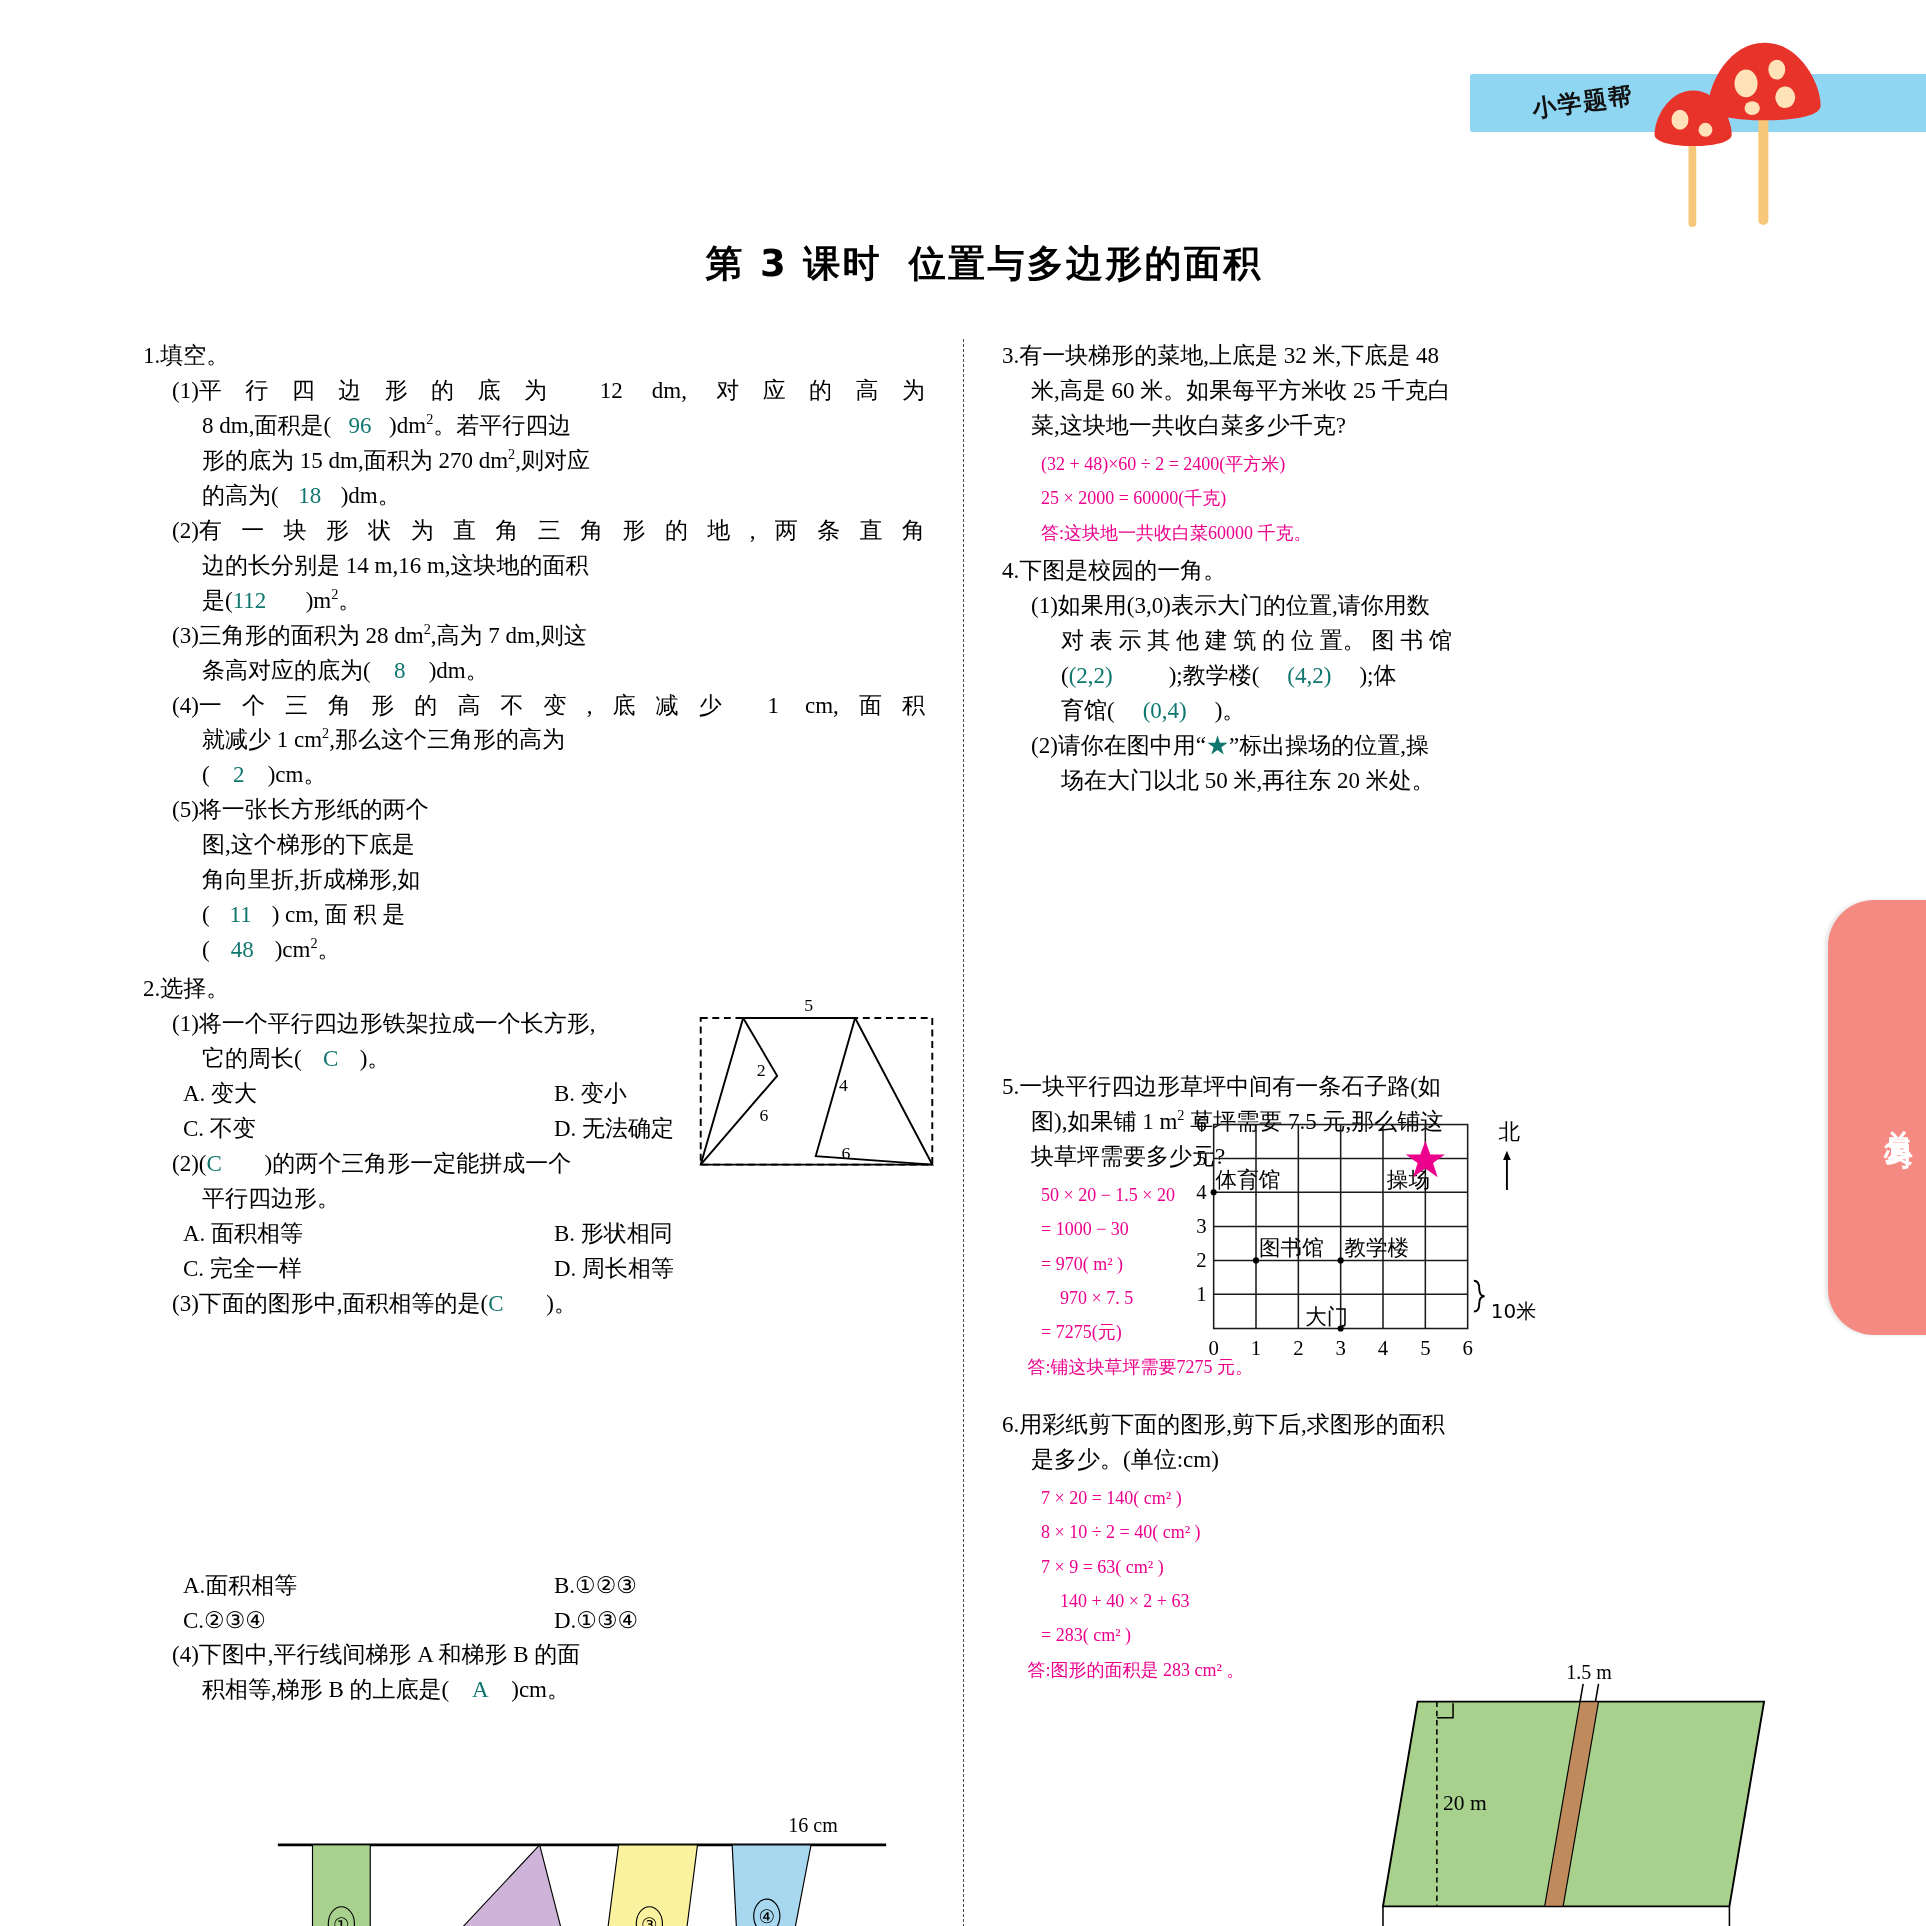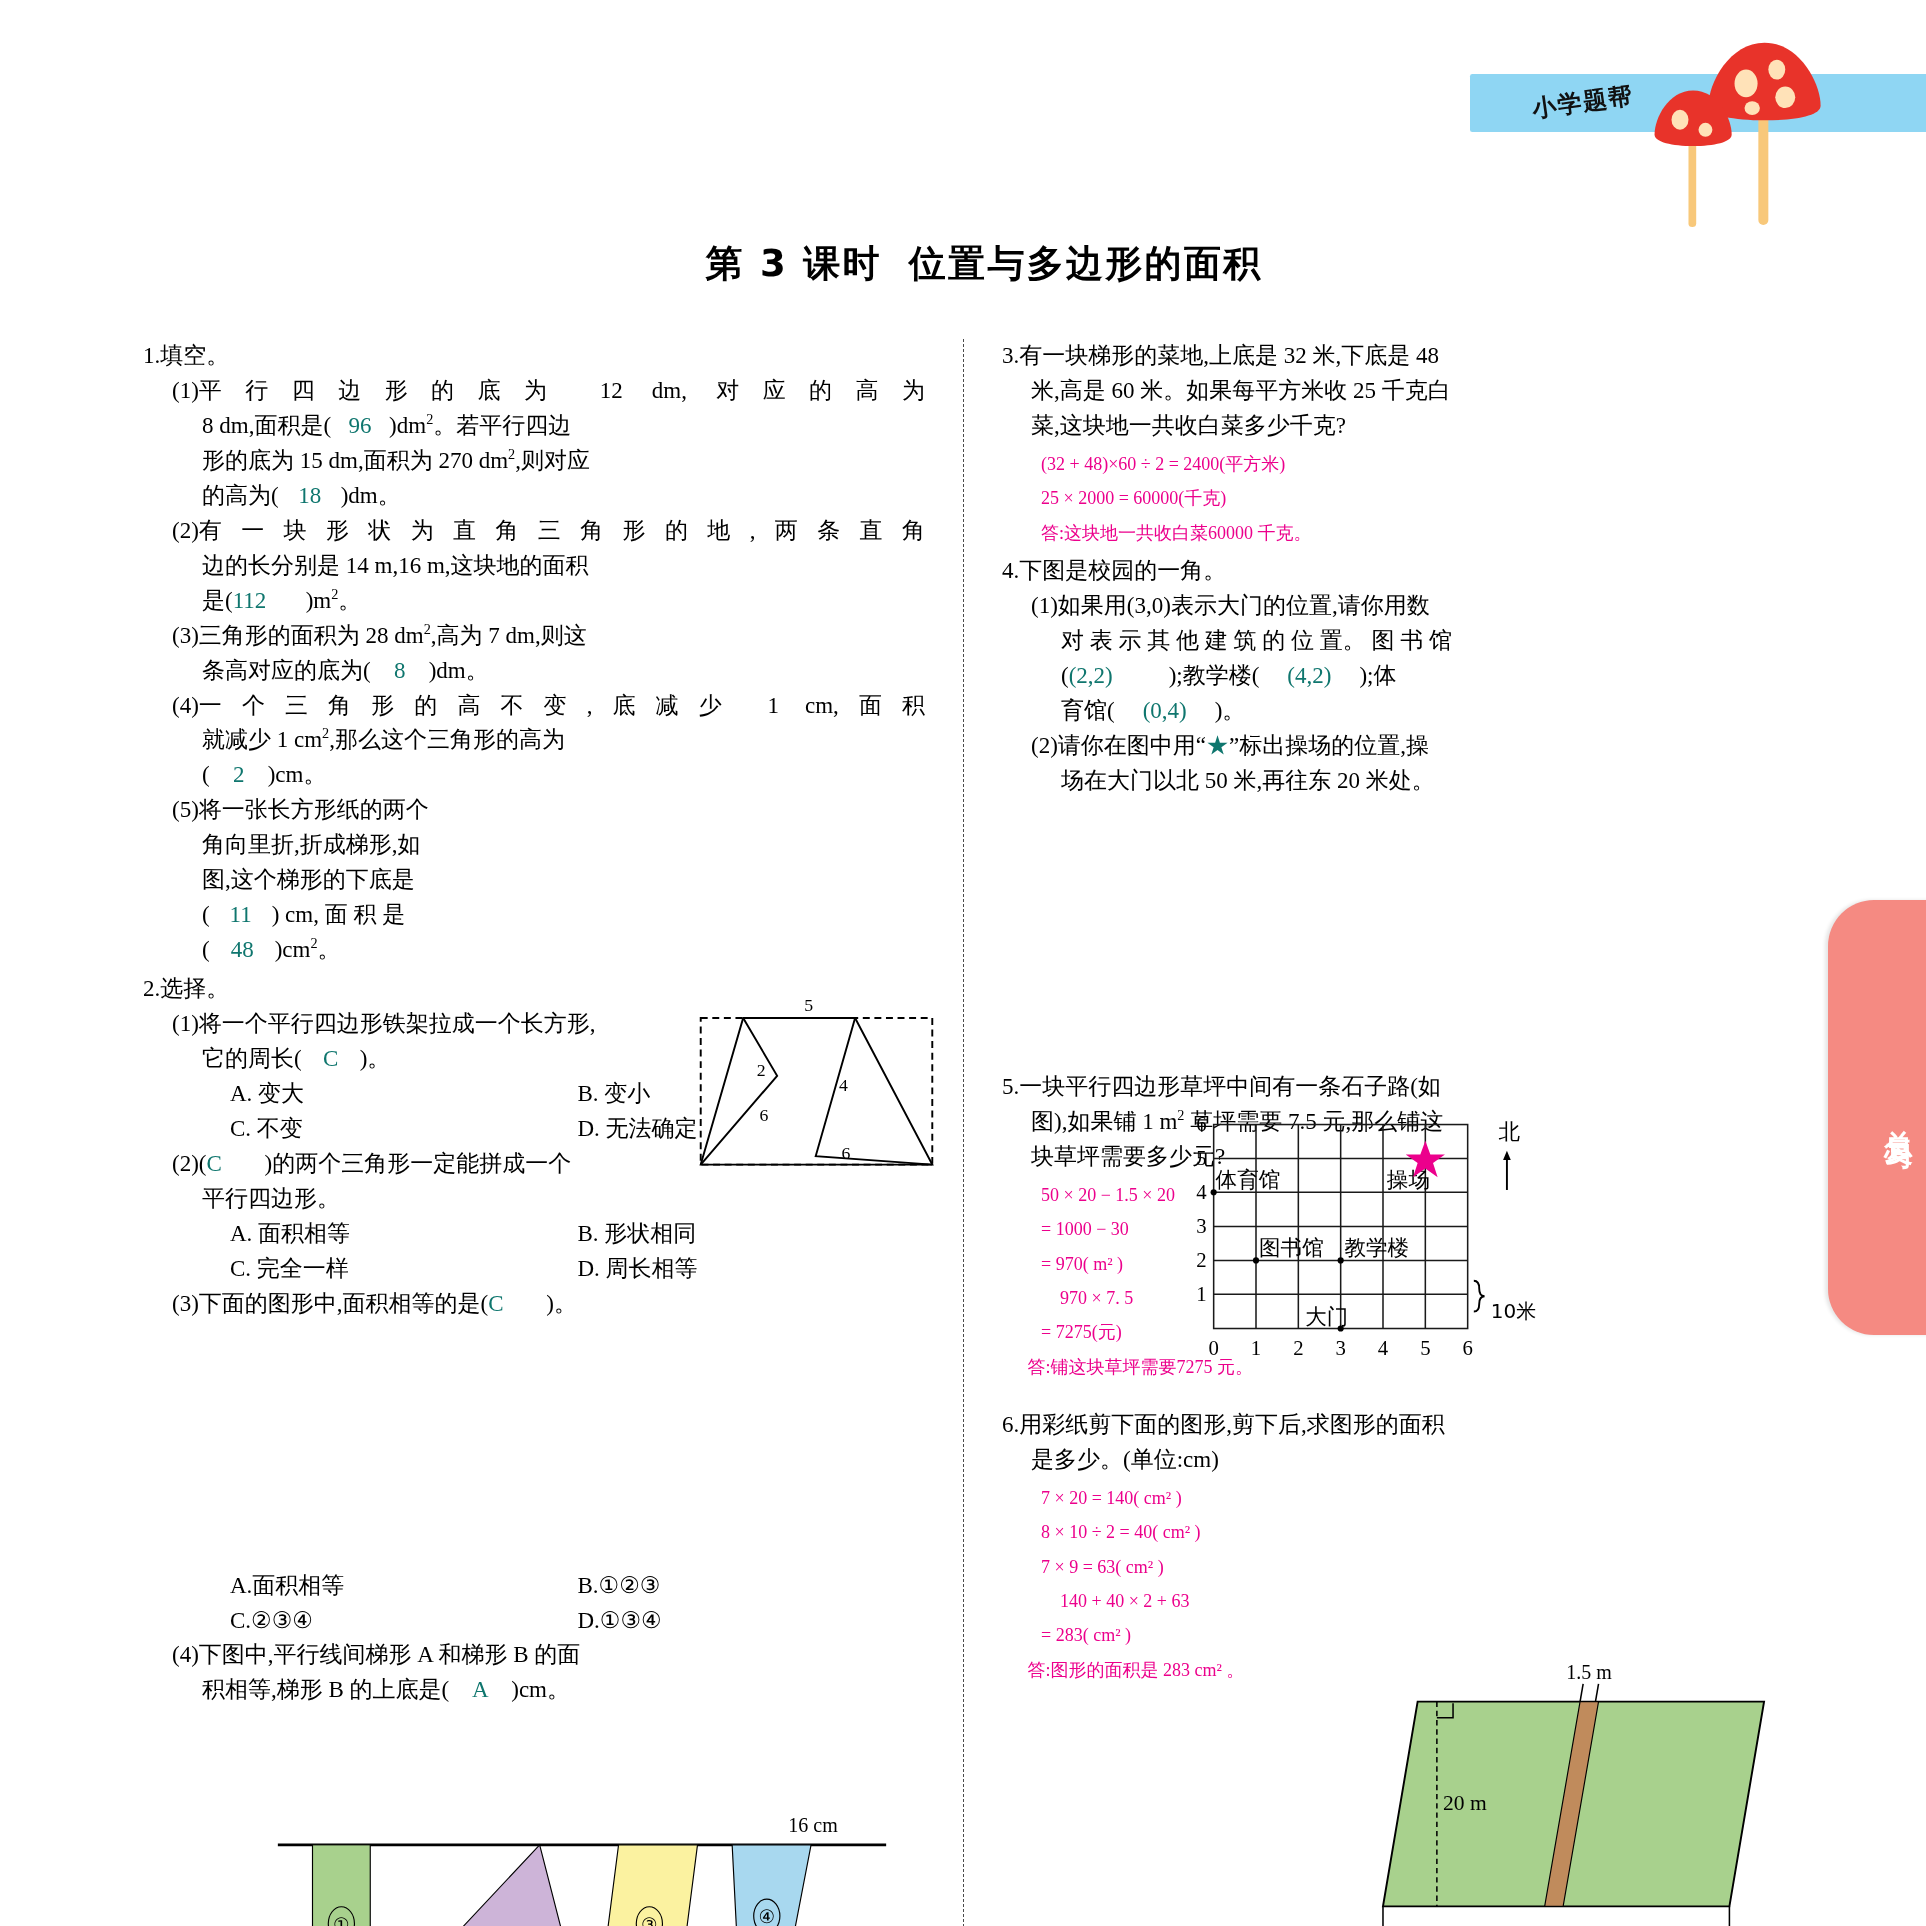--- a/index.html
+++ b/index.html
@@ -50,21 +50,21 @@
   .sub{display:flex;margin-left:29px;}
   .sub .lead{flex:0 0 auto;white-space:nowrap;}
   .sub .body{flex:1 1 auto;text-align:justify;text-align-last:justify;}
   .sub .body.nojust{text-align:left;text-align-last:left;}
   .indent{margin-left:29px;}
   .ans{color:#0f766e;}
   .ansline{color:#ec008c;margin-left:39px;margin-top:7px;margin-bottom:7px;font-size:18px;}
   .ansline.ind2{margin-left:58px;}
   sup{font-size:.62em;vertical-align:super;line-height:0;}
   .blank{display:inline-block;min-width:11.6px;}
-  .opts{display:flex;margin-left:87px;}
+  .opts{display:flex;margin-left:40px;}
   .opts .o{width:50%;}
 
   
   .fig15{position:absolute;left:693px;top:994px;width:247px;height:193px;}
 
   
   .fig23{position:absolute;left:270px;top:1814px;width:624px;height:231px;}
 
   
   .fig4{position:absolute;left:1171px;top:1113px;width:424px;height:254px;}
@@ -163,22 +163,22 @@
         <span>就减少 1 cm</span><sup>2</sup><span>,那么这个三角形的高为</span>
       </div>
       <div class="indent" style="margin-left:59px">
         <span>(</span><span class="ans" style="min-width:58px;text-align:center;display:inline-block">2</span><span>)cm。</span>
       </div>
 
       <div class="sub" style="width:547px">
         <span class="lead">(5)</span>
         <span class="body nojust">将一张长方形纸的两个</span>
       </div>
+      <div class="indent" style="margin-left:59px;width:489px">图,这个梯形的下底是</div>
       <div class="indent" style="margin-left:59px;width:489px">角向里折,折成梯形,如</div>
-      <div class="indent" style="margin-left:59px;width:489px">图,这个梯形的下底是</div>
       <div class="indent" style="margin-left:59px;width:489px">
         <span>(</span><span class="ans" style="min-width:62px;text-align:center;display:inline-block">11</span><span>) cm, 面 积 是</span>
       </div>
       <div class="indent" style="margin-left:59px;width:489px">
         <span>(</span><span class="ans" style="min-width:65px;text-align:center;display:inline-block">48</span><span>)cm</span><sup>2</sup><span>。</span>
       </div>
     </div>
 
     <div class="q" style="margin-top:3.9px">
       <div class="q-head">

